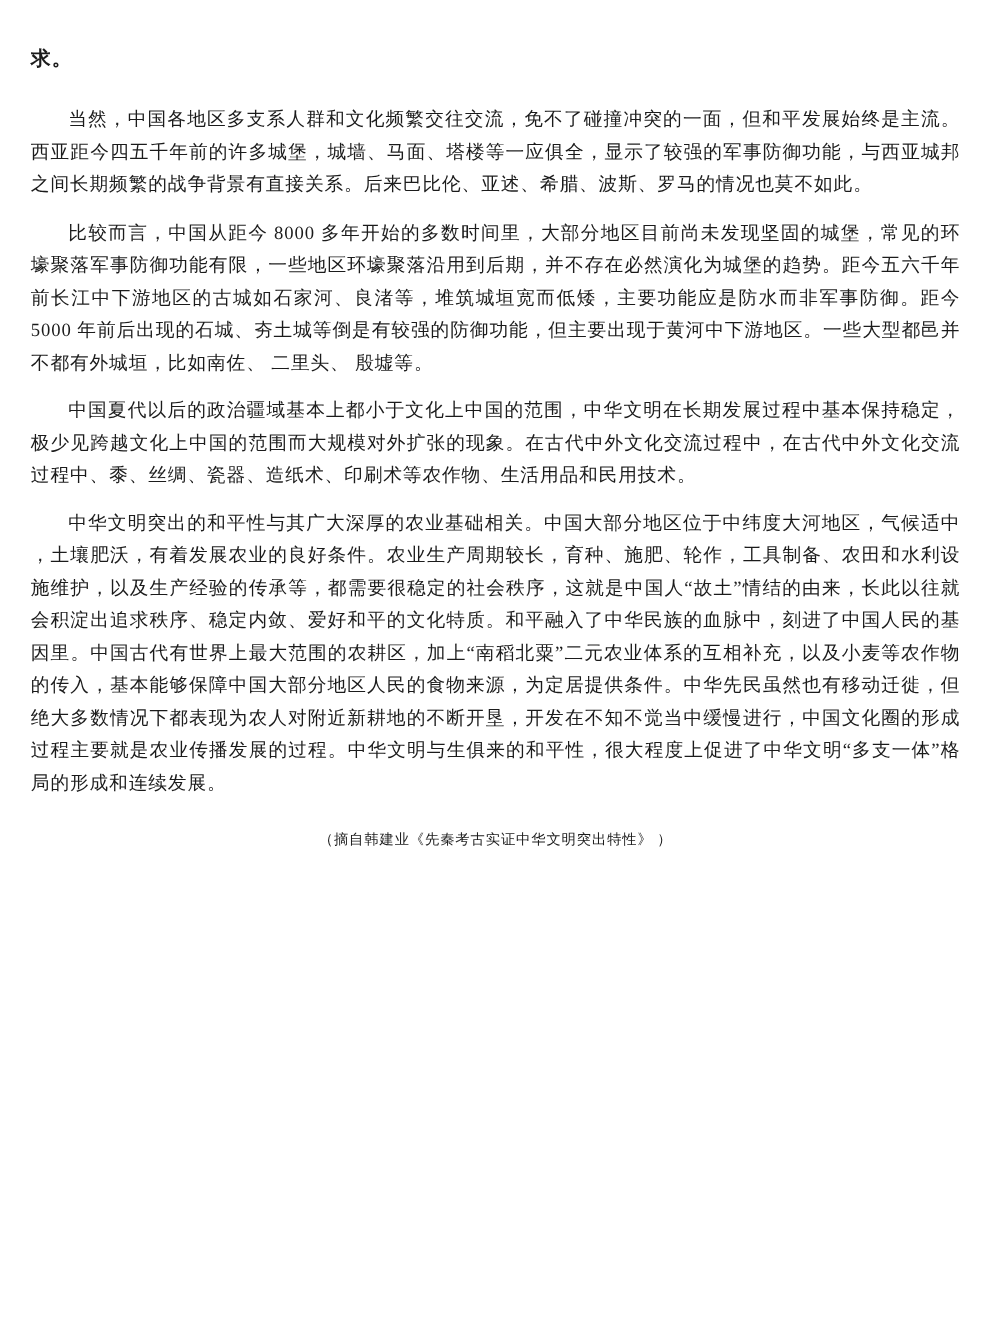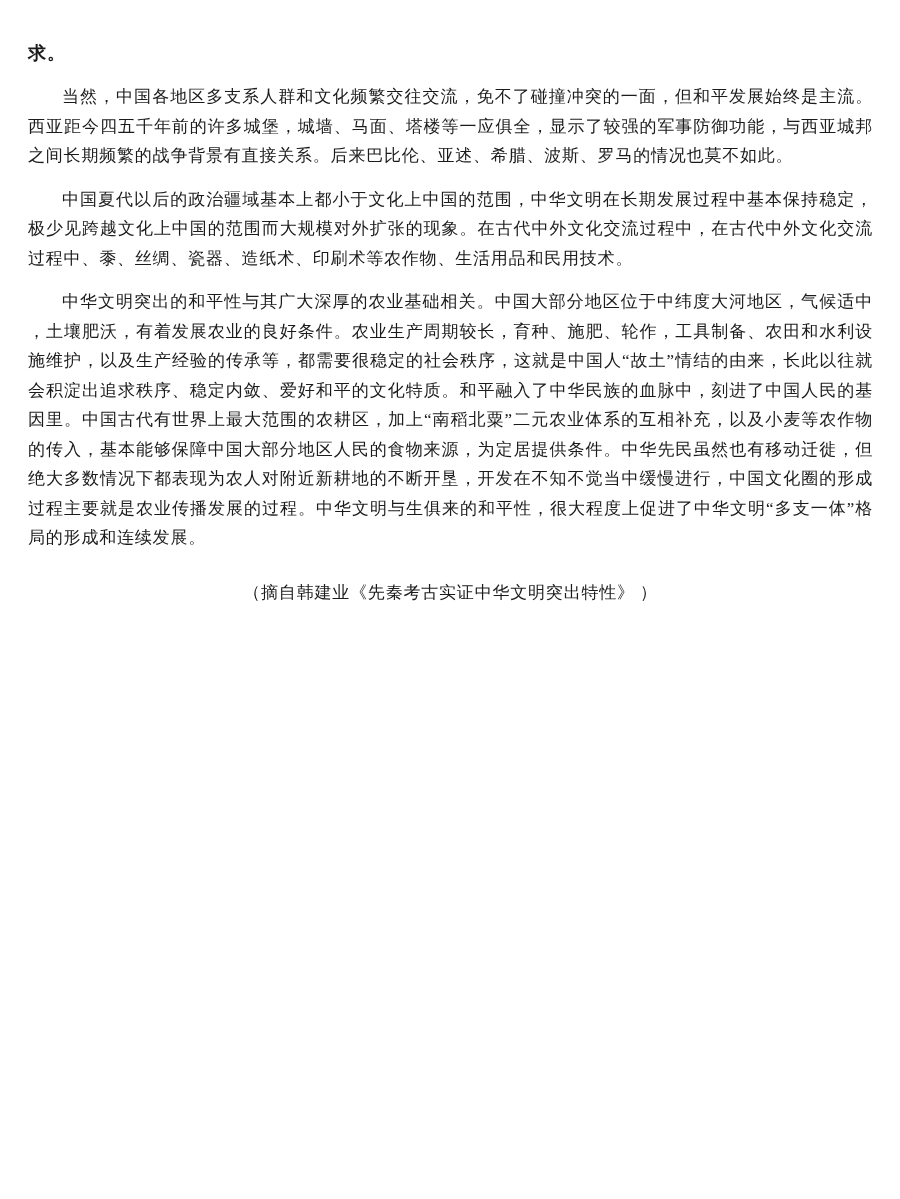--- a/index.html
+++ b/index.html
@@ -28,38 +28,39 @@
   .para {
     font-size: 17px;
     line-height: 29.5px;
     letter-spacing: 0.8px;
     text-align: justify;
     text-justify: inter-ideograph;
     text-indent: 2em;
     margin: 14px 0 0 0;
   }
   .para.first {
-    margin-top: 18px;
+    margin-top: 30px;
   }
   .citation {
-    font-size: 17px;
+    font-size: 13px;
     letter-spacing: 0.8px;
     text-align: center;
     margin-top: 28px;
   }
 </style>
 </head>
 <body>
 
 <div class="page">
 
   <div class="fragment">求。</div>
 
   <p class="para first">当然，中国各地区多支系人群和文化频繁交往交流，免不了碰撞冲突的一面，但和平发展始终是主流。西亚距今四五千年前的许多城堡，城墙、马面、塔楼等一应俱全，显示了较强的军事防御功能，与西亚城邦之间长期频繁的战争背景有直接关系。后来巴比伦、亚述、希腊、波斯、罗马的情况也莫不如此。</p>
 
+  <p class="para">比较而言，中国从距今 8000 多年开始的多数时间里，大部分地区目前尚未发现坚固的城堡，常见的环壕聚落军事防御功能有限，一些地区环壕聚落沿用到后期，并不存在必然演化为城堡的趋势。距今五六千年前长江中下游地区的古城如石家河、良渚等，堆筑城垣宽而低矮，主要功能应是防水而非军事防御。距今 5000 年前后出现的石城、夯土城等倒是有较强的防御功能，但主要出现于黄河中下游地区。一些大型都邑并不都有外城垣，比如南佐、 二里头、 殷墟等。</p>
 
 
   <p class="para">中国夏代以后的政治疆域基本上都小于文化上中国的范围，中华文明在长期发展过程中基本保持稳定，极少见跨越文化上中国的范围而大规模对外扩张的现象。在古代中外文化交流过程中，在古代中外文化交流过程中、黍、丝绸、瓷器、造纸术、印刷术等农作物、生活用品和民用技术。</p>
 
 
   <p class="para">中华文明突出的和平性与其广大深厚的农业基础相关。中国大部分地区位于中纬度大河地区，气候适中 ，土壤肥沃，有着发展农业的良好条件。农业生产周期较长，育种、施肥、轮作，工具制备、农田和水利设施维护，以及生产经验的传承等，都需要很稳定的社会秩序，这就是中国人“故土”情结的由来，长此以往就会积淀出追求秩序、稳定内敛、爱好和平的文化特质。和平融入了中华民族的血脉中，刻进了中国人民的基因里。中国古代有世界上最大范围的农耕区，加上“南稻北粟”二元农业体系的互相补充，以及小麦等农作物的传入，基本能够保障中国大部分地区人民的食物来源，为定居提供条件。中华先民虽然也有移动迁徙，但绝大多数情况下都表现为农人对附近新耕地的不断开垦，开发在不知不觉当中缓慢进行，中国文化圈的形成过程主要就是农业传播发展的过程。中华文明与生俱来的和平性，很大程度上促进了中华文明“多支一体”格局的形成和连续发展。</p>
 
   <div class="citation">（摘自韩建业《先秦考古实证中华文明突出特性》 ）</div>
 
 </div>

